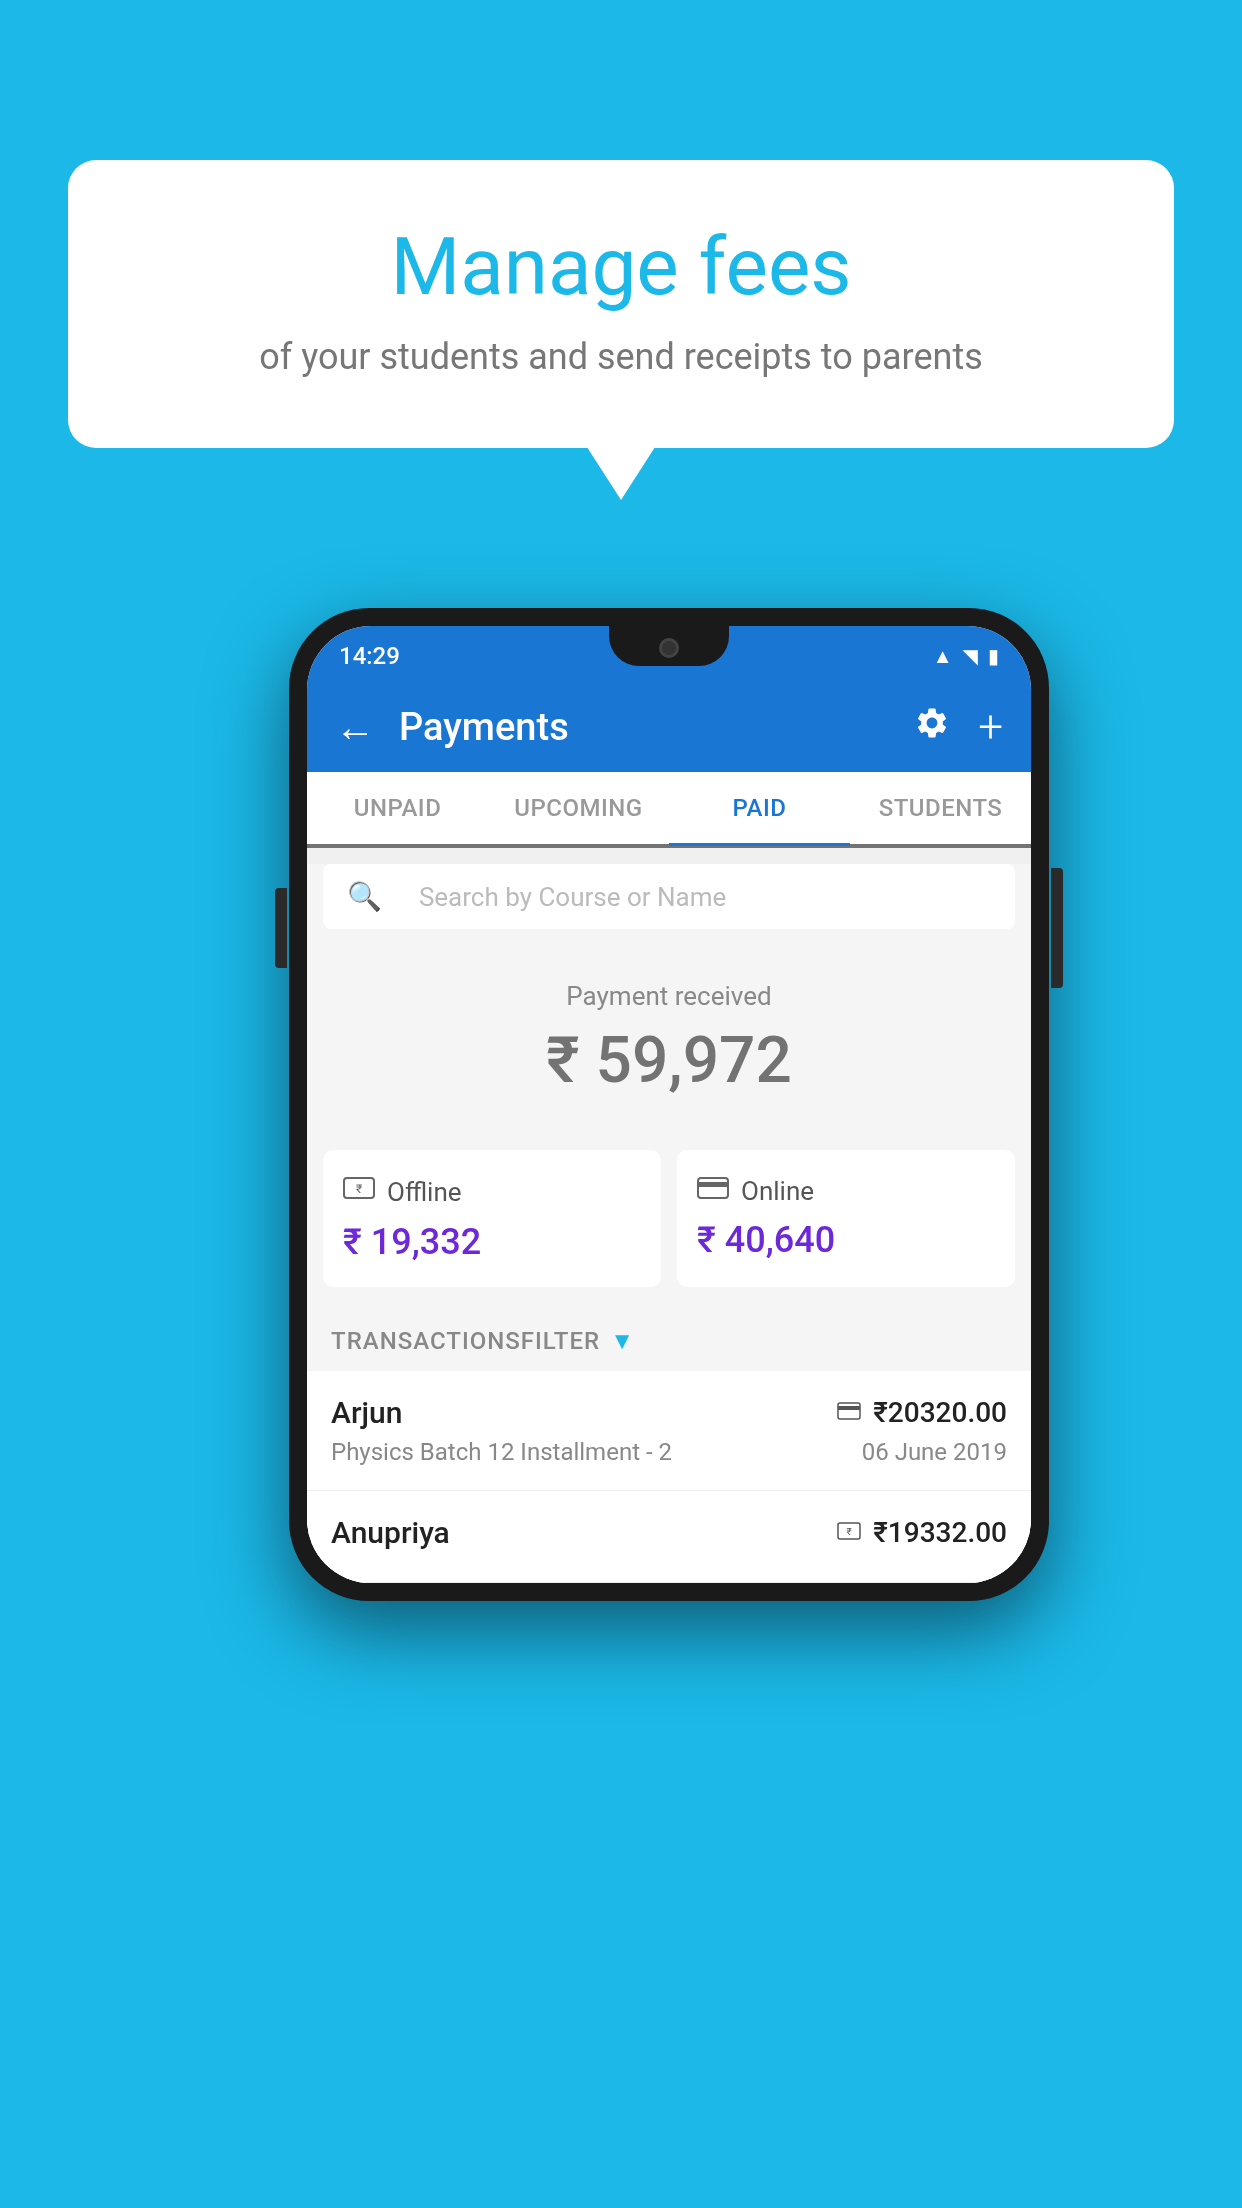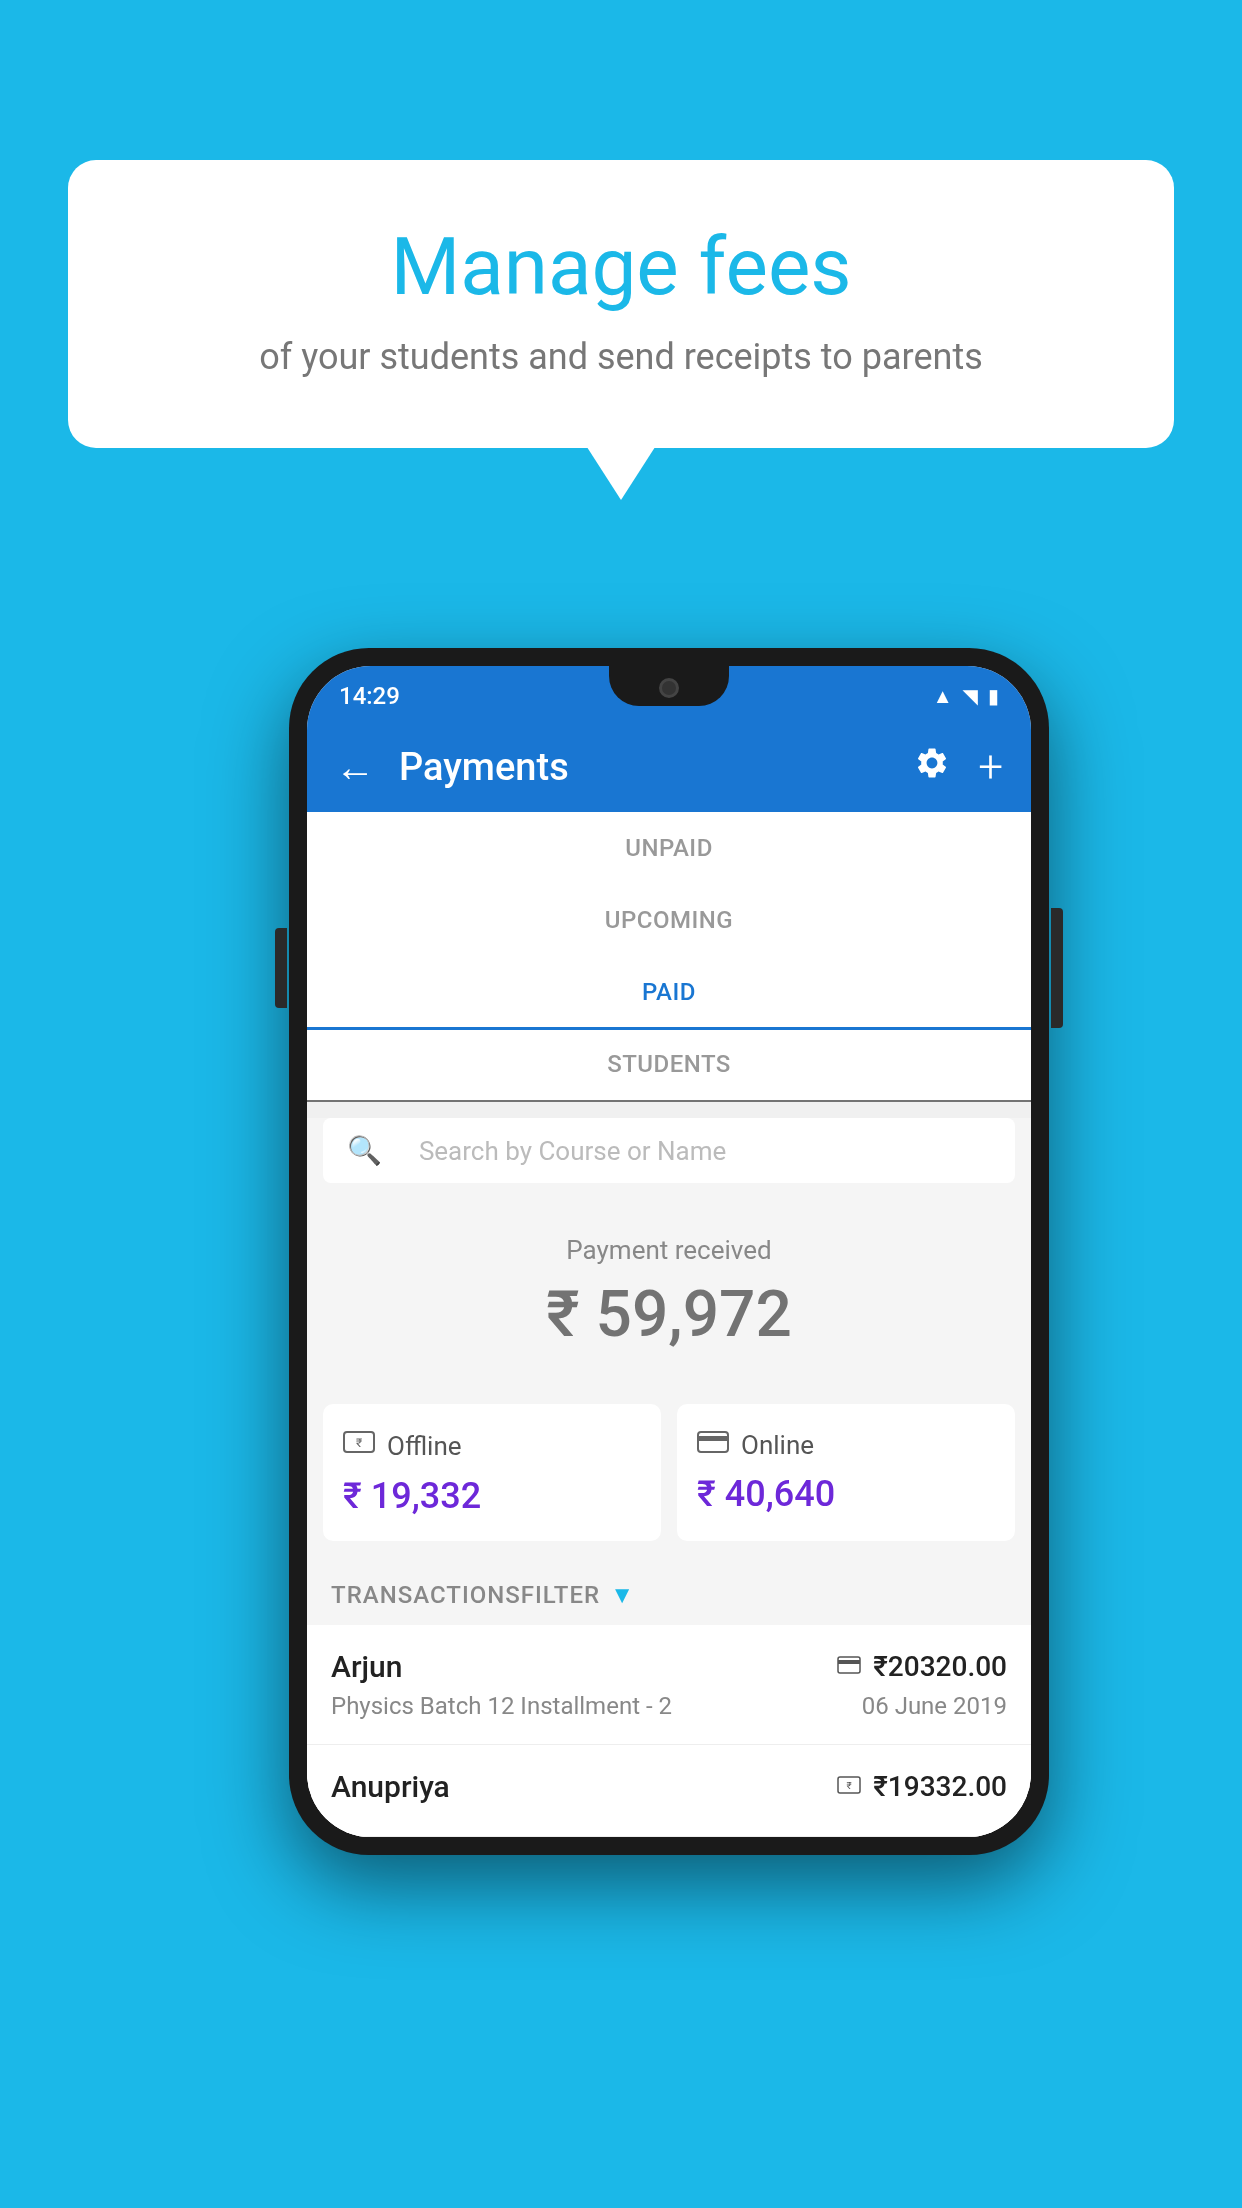--- a/index.html
+++ b/index.html
@@ -44,21 +44,21 @@
     }
     .speech-bubble-subtitle {
       font-size: 36px;
       color: #777;
       font-weight: 400;
     }
 
     
     .phone-wrapper {
       position: absolute;
-      top: 648px;
+      top: 608px;
       left: 50%;
       transform: translateX(-50%);
       width: 680px;
       padding-left: 8px;
     }
 
     .phone-frame {
       width: 760px;
       background: #1a1a1a;
       border-radius: 80px;
@@ -172,22 +172,21 @@
     }
     .app-bar-icon {
       color: white;
       font-size: 36px;
     }
 
     
     .tabs {
       background: white;
       display: flex;
-      border-bottom: 2px solid #737373;
-      flex-direction: column;
+      border-bottom: 4px solid #737373;
     }
     .tab {
       flex: 1;
       text-align: center;
       padding: 22px 0;
       font-size: 24px;
       font-weight: 500;
       color: #999;
       letter-spacing: 0.5px;
       position: relative;

